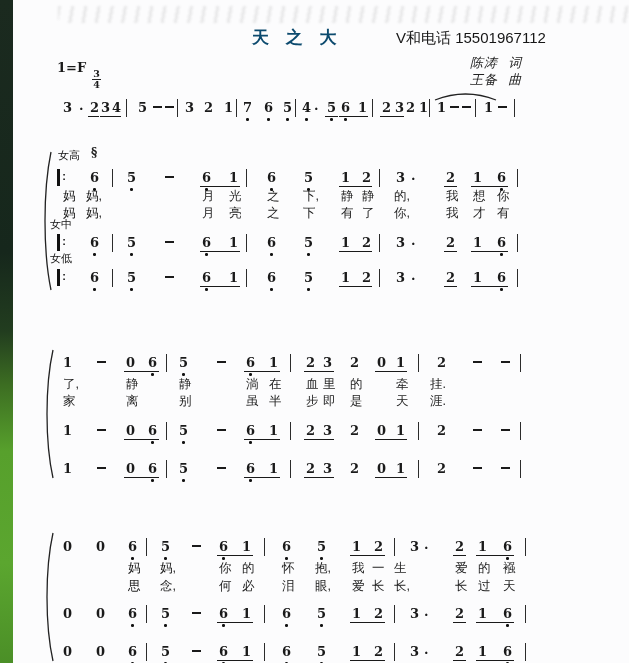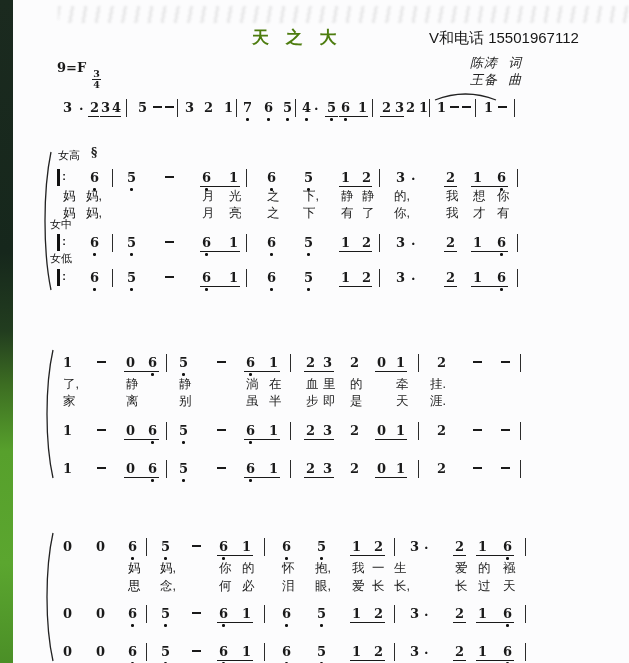--- a/index.html
+++ b/index.html
@@ -3,22 +3,22 @@
 <meta charset="utf-8">
 <style>
   html,body{margin:0;padding:0;background:#ddd;}
   .page{position:relative;width:629px;height:663px;background:#fcfcfd;overflow:hidden;
         font-family:"Liberation Sans",sans-serif;}
   .strip{position:absolute;left:0;top:0;width:13px;height:663px;
          background:linear-gradient(180deg,#1b2a1f 0%,#16271c 38%,#223d1f 50%,#3c6d22 58%,#57a02c 68%,#5ba62f 85%,#4b8f27 100%);}
   .ghost{position:absolute;left:58px;top:6px;width:571px;height:17px;opacity:.8;
          background:repeating-linear-gradient(100deg,rgba(135,135,135,.22) 0 3px,rgba(255,255,255,0) 3px 13px);
          filter:blur(1px);}
-  .title{position:absolute;left:252px;top:26px;font-size:17px;font-weight:bold;color:#4d7c0f;letter-spacing:6px;white-space:nowrap;}
-  .phone{position:absolute;left:396px;top:29px;font-size:15px;color:#161616;white-space:nowrap;margin-left:33px;}
+  .title{position:absolute;left:252px;top:26px;font-size:17px;font-weight:bold;color:#0c4a6e;letter-spacing:6px;white-space:nowrap;}
+  .phone{position:absolute;left:396px;top:29px;font-size:15px;color:#161616;white-space:nowrap;}
   .keysig{position:absolute;left:57px;top:60px;font-family:"DejaVu Serif",serif;font-weight:bold;font-size:13px;color:#1a1a1a;}
   .frac{display:inline-flex;flex-direction:column;align-items:center;vertical-align:-5px;margin-left:6px;
         font-size:9.5px;line-height:1.05;}
   .frac .b{border-top:1px solid #222;padding:0 1px;}
   .credit{position:absolute;left:470px;font-family:"DejaVu Serif",serif;font-size:13px;color:#222;letter-spacing:1px;white-space:pre;font-style:italic;}
   #music-stage{position:absolute;left:0;top:0;width:629px;height:663px;}
   .num{position:absolute;font-family:"DejaVu Serif",serif;font-weight:bold;font-size:13px;line-height:16px;color:#1a1a1a;}
   .nd{position:absolute;font-family:"DejaVu Serif",serif;font-weight:bold;font-size:13px;line-height:16px;color:#1a1a1a;}
   .bar{position:absolute;width:1.3px;height:18px;background:#2b2b2b;}
   .dash{position:absolute;width:9px;height:2.2px;background:#1a1a1a;}
@@ -35,21 +35,21 @@
 <body>
 
 <div class="page">
   <div class="strip"></div>
   <div class="ghost"></div>
 
   <div class="title">天 之 大</div>
   <div class="phone">V和电话 15501967112</div>
 
   <div class="keysig">
-    <span>9=F</span><span class="frac">
+    <span>1=F</span><span class="frac">
         <span class="t">3</span>
         <span class="b">4</span>
       </span>
   </div>
 
   <div class="credit" style="top:54px;">陈涛  词</div>
   <div class="credit" style="top:71px;">王备  曲</div>
 
   <div id="music-stage">
       <svg width="63" height="10" style="position: absolute; left: 434px; top: 91px; overflow: visible;">

